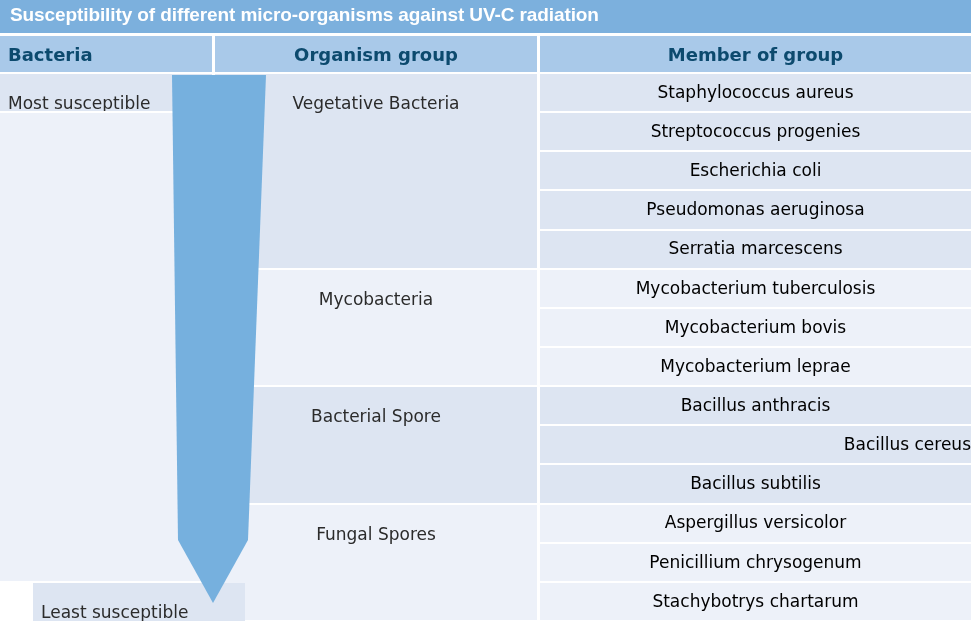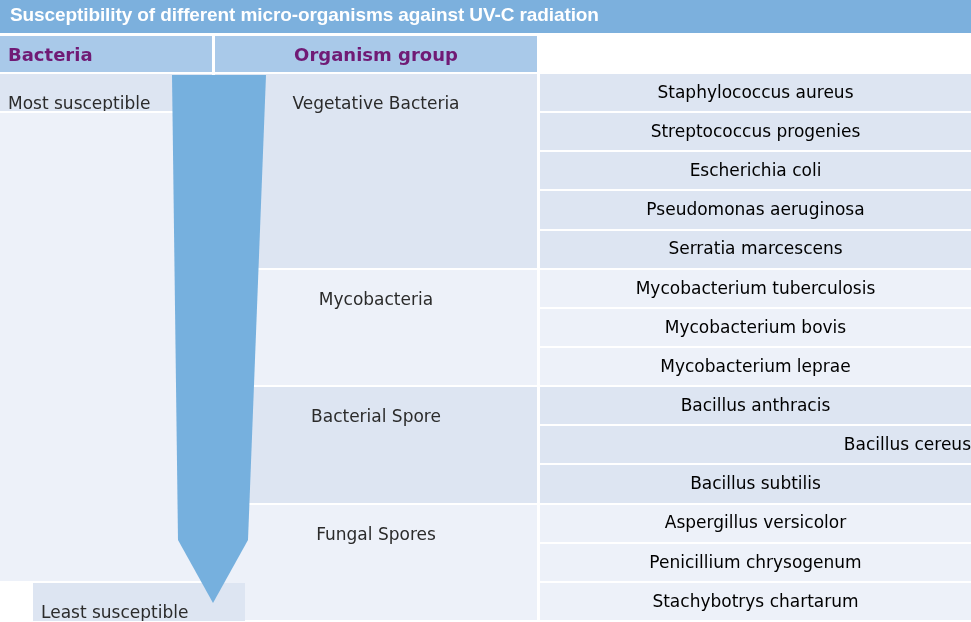--- a/index.html
+++ b/index.html
@@ -47,21 +47,21 @@
     top: 36px;
     width: 971px;
     height: 36px;
   }
   .hdr-cell {
     position: absolute;
     top: 0;
     height: 36px;
     background: #a9c9e9;
     box-sizing: border-box;
-    color: #701a75;
+    color: #0c4a6e;
     font-family: "DejaVu Sans", sans-serif;
     font-weight: bold;
     font-size: 18px;
     display: flex;
     align-items: center;
     overflow: hidden;
   }
   .hdr-c0 { left: 0px;   width: 212px; padding-left: 8px; justify-content: flex-start; }
   .hdr-c1 { left: 215px; width: 322px; justify-content: center; }
   .hdr-c2 { left: 540px; width: 431px; justify-content: center; }
@@ -145,20 +145,21 @@
 
 <div id="page">
 
   <div class="title-bar">
     <div class="title-text">Susceptibility of different micro-organisms against UV-C radiation</div>
   </div>
 
   <div class="hdr-row">
     <div class="hdr-cell hdr-c0">Bacteria</div>
     <div class="hdr-cell hdr-c1">Organism group</div>
+    <div class="hdr-cell hdr-c2">Member of group</div>
   </div>
 
   <div class="body-area" id="body-area">
       <div class="group-cell shade-a" style="top: 0px; height: 193.714px;">
         <span class="cell-text">Vegetative Bacteria</span>
       </div>
       <div class="member-cell shade-a" style="top: 0px; height: 37.1429px;">
         <span class="cell-text">Staphylococcus aureus</span>
       </div>
       <div class="member-cell shade-a" style="top: 39.1429px; height: 37.1429px;">

